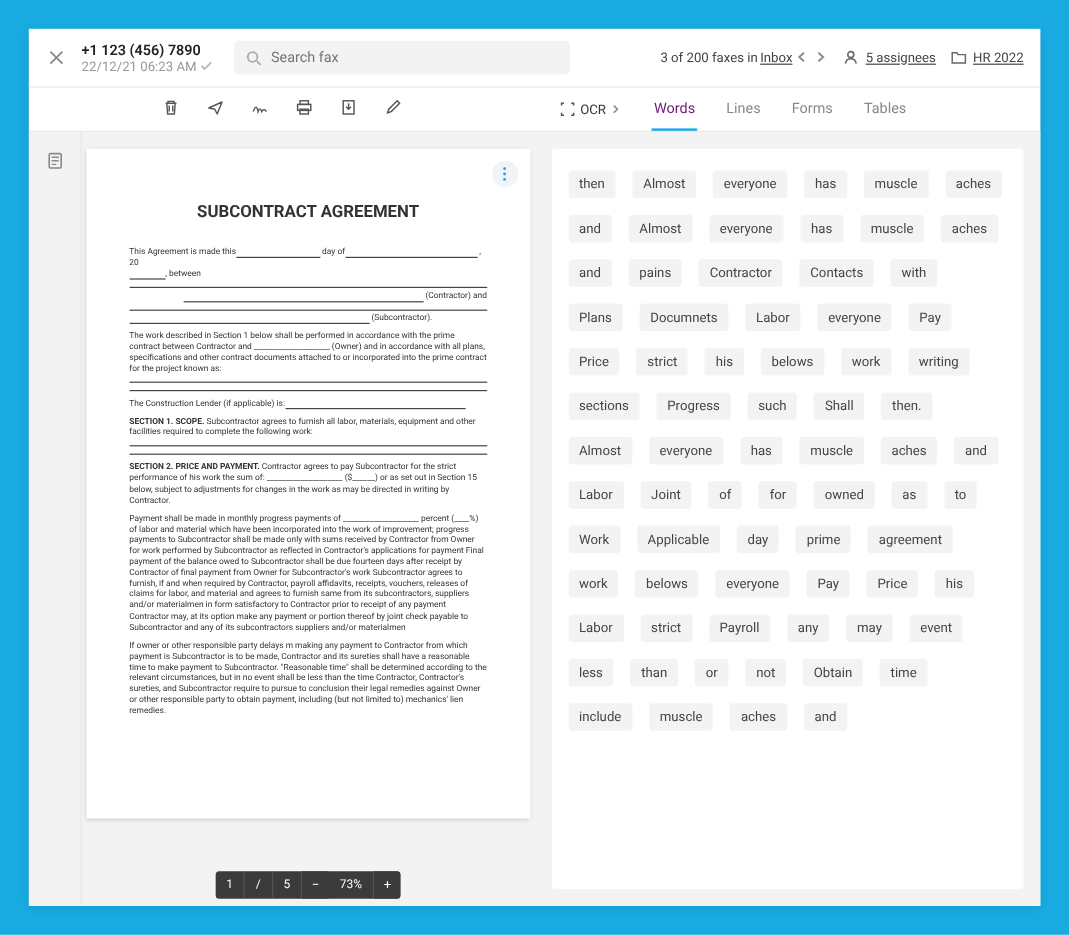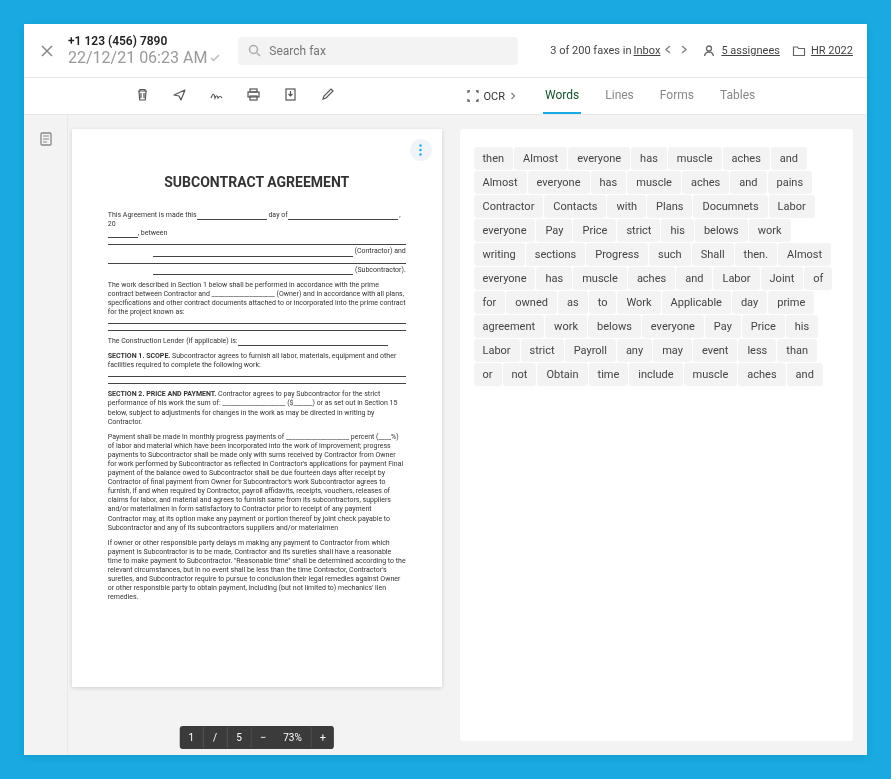--- a/index.html
+++ b/index.html
@@ -2,56 +2,56 @@
 <html><head>
 <meta charset="utf-8">
 <style>
 *{box-sizing:border-box;margin:0;padding:0;font-family:-apple-system,BlinkMacSystemFont,"Segoe UI",Roboto,sans-serif}
 body{background:#18aae1;padding:24px;width:891px;height:779px}
 .window{background:#fff;border-radius:0;width:100%;height:100%;display:flex;flex-direction:column;overflow:hidden;box-shadow:0 2px 8px rgba(0,0,0,0.1)}
 .topbar{display:flex;align-items:center;padding:10px 14px;gap:12px;border-bottom:1px solid #e8e8e8}
 .close-btn{width:18px;height:18px;display:flex;align-items:center;justify-content:center;cursor:pointer;color:#888}
 .phone-block{display:flex;flex-direction:column}
 .phone{font-size:12px;font-weight:600;color:#222}
-.date{font-size:16px;color:#999;display:flex;align-items:center;gap:3px}
+.date{font-size:11px;color:#999;display:flex;align-items:center;gap:3px}
 .search-wrap{flex:0 0 280px;margin-left:6px;display:flex;align-items:center;background:#f3f3f3;border-radius:4px;padding:7px 10px;gap:8px}
 .search-wrap svg{color:#aaa}
 .search-input{border:none;background:transparent;font-size:12px;color:#0369a1;flex:1;outline:none}
 .spacer{flex:1}
 .pager{display:flex;align-items:center;font-size:11px;color:#444;gap:2px}
 .pager a{color:#444;text-decoration:underline}
 .nav-arrow{color:#888;cursor:pointer;padding:2px}
 .assignees,.folder{display:flex;align-items:center;gap:5px;font-size:11px;color:#444;cursor:pointer}
 .assignees span,.folder span{text-decoration:underline}
 .toolbar-row{display:flex;border-bottom:1px solid #e8e8e8}
 .doc-toolbar{width:50%;display:flex;justify-content:center;align-items:center;gap:22px;padding:8px 0}
 .doc-toolbar .ticon{color:#555;cursor:pointer}
 .ocr-toolbar{width:50%;display:flex;align-items:center;padding:0 16px;gap:14px}
 .ocr-btn{display:flex;align-items:center;gap:4px;font-size:11px;color:#333;cursor:pointer;padding:6px 4px}
 .tabs{display:flex;gap:22px;margin-left:8px}
 .tab{font-size:12px;color:#888;padding:10px 2px;cursor:pointer;border-bottom:2px solid transparent}
-.tab.active{color:#14532d;border-bottom-color:#18aae1}
+.tab.active{color:#701a75;border-bottom-color:#18aae1}
 .main{flex:1;display:flex;background:#f3f3f3;overflow:hidden}
 .sidebar{width:44px;background:#f3f3f3;border-right:1px solid #e8e8e8;padding-top:10px;display:flex;flex-direction:column;align-items:center}
 .side-icon{width:28px;height:28px;display:flex;align-items:center;justify-content:center;border-radius:4px;color:#888;cursor:pointer}
 .doc-pane{flex:1;display:flex;flex-direction:column;align-items:center;padding:14px 20px;position:relative;overflow:hidden}
 .page{background:#fff;width:370px;height:558px;padding:26px 36px;box-shadow:0 1px 4px rgba(0,0,0,0.15);position:relative;font-size:7px;color:#333;line-height:1.3;overflow:hidden}
 .page-menu{position:absolute;top:10px;right:10px;width:22px;height:22px;border-radius:50%;background:#f0f4f8;display:flex;align-items:center;justify-content:center;cursor:pointer;color:#18aae1}
 .page h1{font-size:14px;font-weight:700;text-align:center;margin:18px 0 20px}
 .blank{display:inline-block;border-bottom:1px solid #444;height:7px;vertical-align:bottom}
 .page .para{margin-bottom:6px}
 .hr-line{border-bottom:1px solid #444;height:1px;margin:2px 0}
 .page b{font-weight:700}
 .page-controls{position:absolute;bottom:6px;left:50%;transform:translateX(-50%);background:#3b3b3b;color:#fff;display:flex;align-items:center;font-size:10px;border-radius:3px;overflow:hidden}
 .page-controls .seg{padding:5px 9px;border-right:1px solid #555}
 .page-controls .seg:last-child{border-right:none}
 .pc-btn{cursor:pointer;background:#3b3b3b;color:#fff;border:none;padding:5px 8px;font-size:11px}
 .ocr-pane{width:50%;background:#f3f3f3;padding:14px;overflow:auto}
 .ocr-card{background:#fff;border-radius:3px;padding:18px 14px;min-height:100%}
-.words{display:flex;flex-wrap:wrap;gap:1px}
+.words{display:flex;flex-wrap:wrap;gap:14px}
 .word{background:#f3f3f3;border-radius:3px;padding:5px 9px;font-size:11px;color:#444;cursor:pointer}
 </style>
 </head>
 <body>
 
 <div class="window">
   <div class="topbar">
     <div class="close-btn">
       <svg width="12" height="12" viewBox="0 0 12 12">
           <path d="M1 1l10 10M11 1L1 11" stroke="currentColor" stroke-width="1.5" fill="none"></path>
@@ -168,21 +168,21 @@
         <h1>SUBCONTRACT AGREEMENT</h1>
         <div class="para">
           <span>This Agreement is made this</span><span class="blank" style="width:70px"></span>
           <span>day of</span><span class="blank" style="width:110px"></span>
           <span>, 20</span>
           <br><span class="blank" style="width:30px"></span><span>, between</span>
         </div>
         <div class="hr-line"></div>
         <div class="para" style="text-align:right"><span class="blank" style="width:200px"></span> <span>(Contractor) and</span></div>
         <div class="hr-line"></div>
-        <div class="para" style="text-align:right"><span class="blank" style="width:200px"></span> <span>(Subcontractor).</span></div>
+        <div class="para" style="text-align:left"><span class="blank" style="width:200px"></span> <span>(Subcontractor).</span></div>
         <div class="para">The work described in Section 1 below shall be performed in accordance with the prime contract between Contractor and ____________________ (Owner) and in accordance with all plans, specifications and other contract documents attached to or incorporated into the prime contract for the project known as:</div>
         <div class="hr-line"></div>
           <div class="hr-line" style="margin-top:6px"></div>
         <div class="para" style="margin-top:6px"><span>The Construction Lender (if applicable) is:</span><span class="blank" style="width:150px"></span></div>
         <div class="para" style="margin-top:6px"><b>SECTION 1. SCOPE.</b><span> Subcontractor agrees to furnish all labor, materials, equipment and other facilities required to complete the following work:</span></div>
         <div class="hr-line"></div>
           <div class="hr-line" style="margin-top:6px"></div>
         <div class="para" style="margin-top:6px"><b>SECTION 2. PRICE AND PAYMENT.</b><span> Contractor agrees to pay Subcontractor for the strict performance of his work the sum of: ____________________ ($______) or as set out in Section 15 below, subject to adjustments for changes in the work as may be directed in writing by Contractor.</span></div>
         <div class="para">Payment shall be made in monthly progress payments of ____________________ percent (____%) of labor and material which have been incorporated into the work of improvement; progress payments to Subcontractor shall be made only with sums received by Contractor from Owner for work performed by Subcontractor as reflected in Contractor's applications for payment Final payment of the balance owed to Subcontractor shall be due fourteen days after receipt by Contractor of final payment from Owner for Subcontractor's work Subcontractor agrees to furnish, if and when required by Contractor, payroll affidavits, receipts, vouchers, releases of claims for labor, and material and agrees to furnish same from its subcontractors, suppliers and/or materialmen in form satisfactory to Contractor prior to receipt of any payment Contractor may, at its option make any payment or portion thereof by joint check payable to Subcontractor and any of its subcontractors suppliers and/or materialmen</div>
         <div class="para">If owner or other responsible party delays m making any payment to Contractor from which payment is Subcontractor is to be made, Contractor and its sureties shall have a reasonable time to make payment to Subcontractor. "Reasonable time" shall be determined according to the relevant circumstances, but in no event shall be less than the time Contractor, Contractor's sureties, and Subcontractor require to pursue to conclusion their legal remedies against Owner or other responsible party to obtain payment, including (but not limited to) mechanics' lien remedies.</div>

